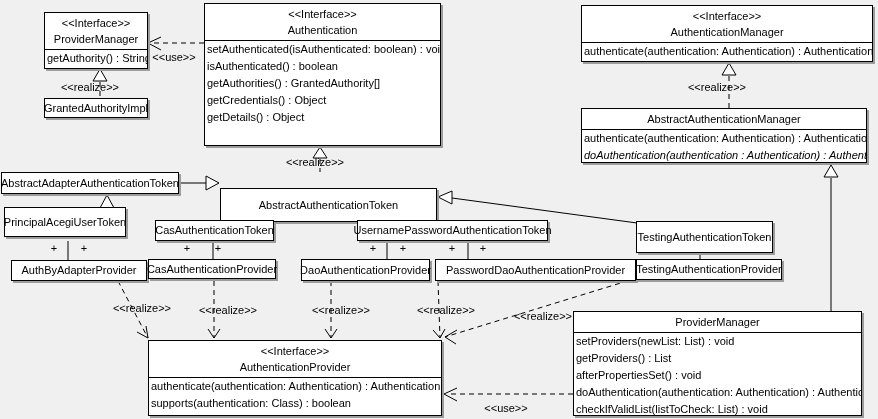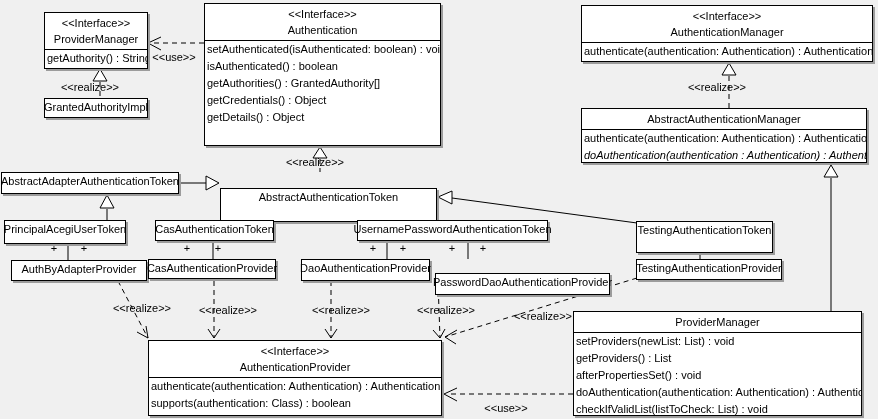--- a/index.html
+++ b/index.html
@@ -6,21 +6,21 @@
   body{background:#f0f0f0;font-family:"Liberation Sans",sans-serif;}
   #canvas{position:relative;width:878px;height:419px;background:#f0f0f0;overflow:hidden;}
   #edges{position:absolute;left:0;top:0;}
   #edges text{font-family:"Liberation Sans",sans-serif;font-size:11px;fill:#000;}
   .cls{position:absolute;box-sizing:border-box;background:#fff;border:1px solid #000;
        box-shadow:2px 2px 0 #9c9c9c;font-size:11px;color:#000;}
   .cls .hdr{text-align:center;padding:2px 3px 1px 3px;}
   .cls.with-methods .hdr{border-bottom:1px solid #000;}
   .cls .stereo{line-height:16px;white-space:nowrap;}
   .cls .cname{line-height:17px;white-space:nowrap;}
-  .cls.simple{display:flex;justify-content:center;}
+  .cls.simple{display:flex;align-items:center;justify-content:center;}
   .cls.simple .hdr{padding:0 2px;border-bottom:none;}
   .cls .m{line-height:17px;padding:0 1px 0 2px;white-space:nowrap;overflow:hidden;}
   .italic-name .cname{}
   .m.abstract{font-style:italic;}
 </style>
 </head>
 <body>
 
 <div id="canvas">
 
@@ -197,21 +197,21 @@
         <div class="cname">AbstractAdapterAuthenticationToken</div>
       </div>
   </div>
 
   <div class="cls simple italic-name" style="left:220px;top:188px;width:217px;height:34px">
     <div class="hdr">
         <div class="cname">AbstractAuthenticationToken</div>
       </div>
   </div>
 
-  <div class="cls simple" style="left:4px;top:220px;width:122px;height:24px">
+  <div class="cls simple" style="left:4px;top:207px;width:122px;height:30px">
     <div class="hdr">
         <div class="cname">PrincipalAcegiUserToken</div>
       </div>
   </div>
   <div class="cls simple" style="left:155px;top:220px;width:119px;height:21px">
     <div class="hdr">
         <div class="cname">CasAuthenticationToken</div>
       </div>
   </div>
   <div class="cls simple" style="left:357px;top:220px;width:191px;height:21px">
@@ -233,21 +233,21 @@
   <div class="cls simple" style="left:148px;top:259px;width:128px;height:20px">
     <div class="hdr">
         <div class="cname">CasAuthenticationProvider</div>
       </div>
   </div>
   <div class="cls simple" style="left:301px;top:259px;width:129px;height:22px">
     <div class="hdr">
         <div class="cname">DaoAuthenticationProvider</div>
       </div>
   </div>
-  <div class="cls simple" style="left:435px;top:273px;width:175px;height:22px">
+  <div class="cls simple" style="left:435px;top:259px;width:201px;height:22px">
     <div class="hdr">
         <div class="cname">PasswordDaoAuthenticationProvider</div>
       </div>
   </div>
   <div class="cls simple" style="left:636px;top:259px;width:146px;height:21px">
     <div class="hdr">
         <div class="cname">TestingAuthenticationProvider</div>
       </div>
   </div>
 

